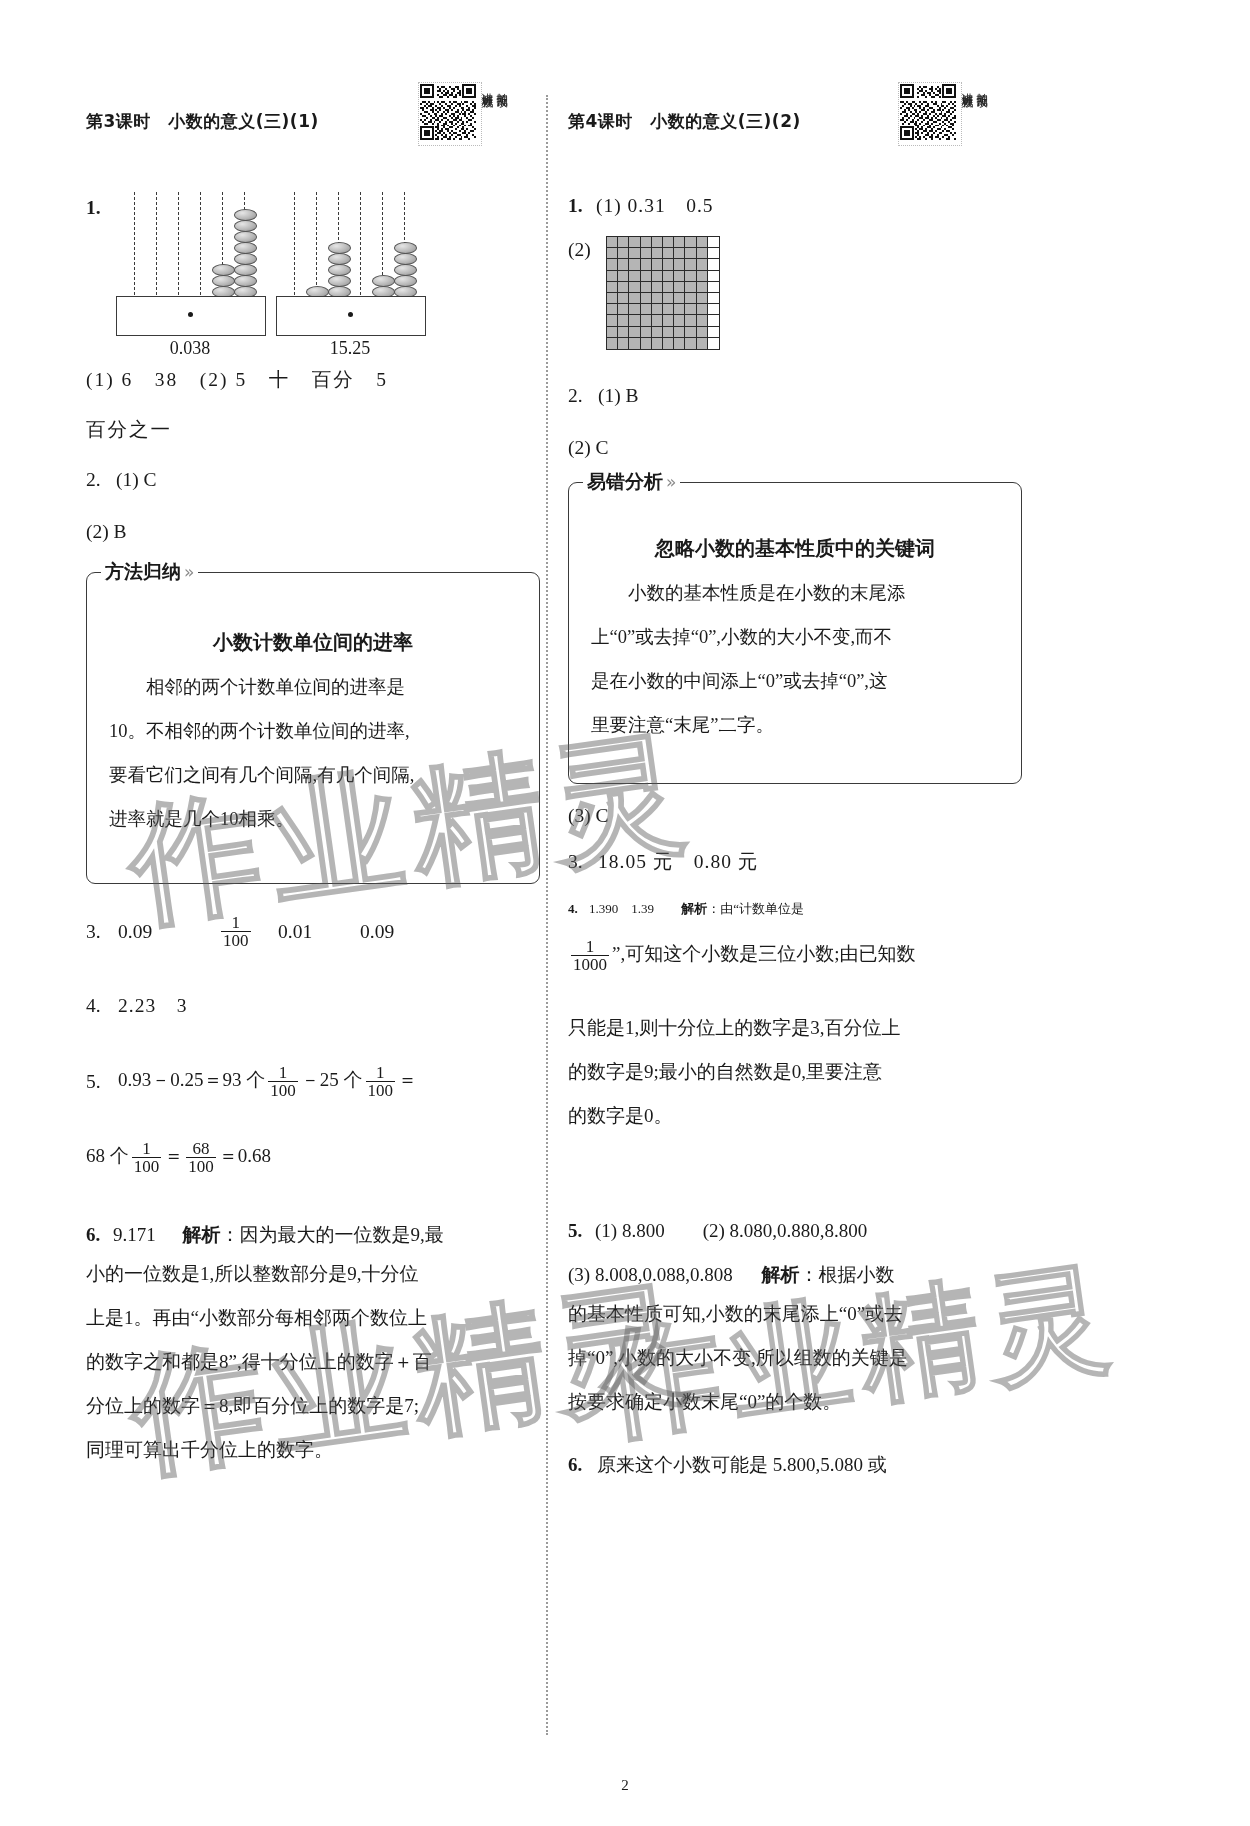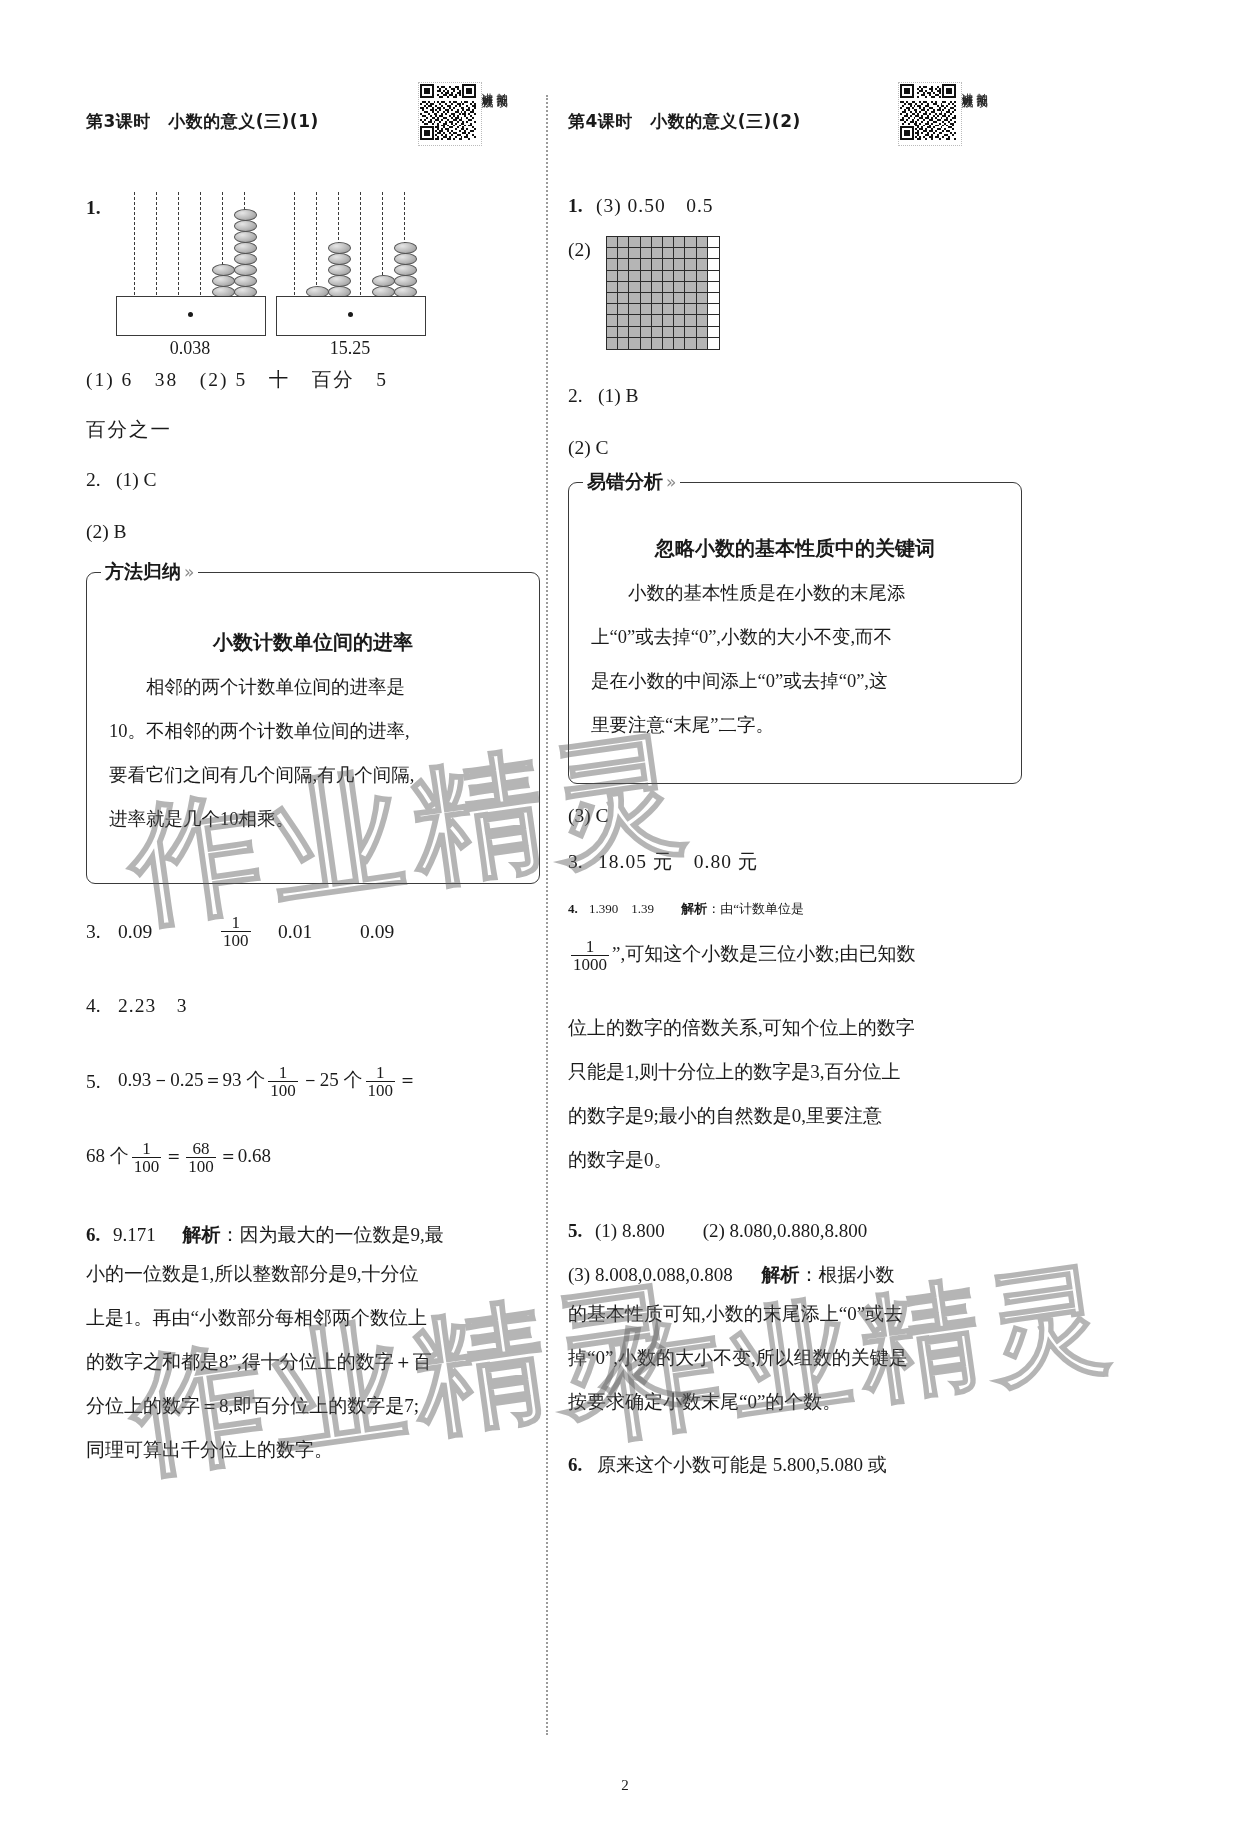--- a/index.html
+++ b/index.html
@@ -217,21 +217,21 @@
       <div>分位上的数字＝8,即百分位上的数字是7;</div>
       <div>同理可算出千分位上的数字。</div>
     </div>
   </div>
 
   <div class="col col-right">
 
     <div class="lesson-head" style="left:0px;top:110px;">第4课时　小数的意义(三)(2)</div>
 
     <div class="ln num" style="left:0px;top:196px;">1.</div>
-    <div class="ln" style="left:28px;top:196px;letter-spacing:1px;">(3) 0.50　0.5</div>
+    <div class="ln" style="left:28px;top:196px;letter-spacing:1px;">(1) 0.31　0.5</div>
 
     <div class="ln" style="left:0px;top:240px;">(2)</div>
 
     <div class="gridsq" id="decimal-grid" style="left:38px;top:236px;width:112px;height:112px;">
         <i class="on"></i>
         <i class="on"></i>
         <i class="on"></i>
         <i class="on"></i>
         <i class="on"></i>
         <i class="on"></i>
@@ -358,21 +358,20 @@
       <span style="margin-left:8px;">1.390　1.39</span>
       <span class="bold-cn" style="margin-left:24px;">解析</span><span>：由“计数单位是</span>
     </div>
     <div style="position:absolute;left:0px;top:938px;font-size:19px;white-space:nowrap;">
       <span class="frac" style="vertical-align:-0.62em;">
         <span class="n">1</span>
         <span class="d">1000</span>
       </span><span>”,可知这个小数是三位小数;由已知数</span>
     </div>
     <div class="para" style="left:0px;top:1006px;">
-      <div>位上的数字的倍数关系,可知个位上的数字</div>
       <div>只能是1,则十分位上的数字是3,百分位上</div>
       <div>的数字是9;最小的自然数是0,里要注意</div>
       <div>的数字是0。</div>
     </div>
 
     <div style="position:absolute;left:0px;top:1218px;font-size:19px;white-space:nowrap;">
       <span class="num">5.</span>
       <span style="margin-left:8px;">(1) 8.800　　(2) 8.080,0.880,8.800</span>
     </div>
     <div style="position:absolute;left:0px;top:1262px;font-size:19px;white-space:nowrap;">

